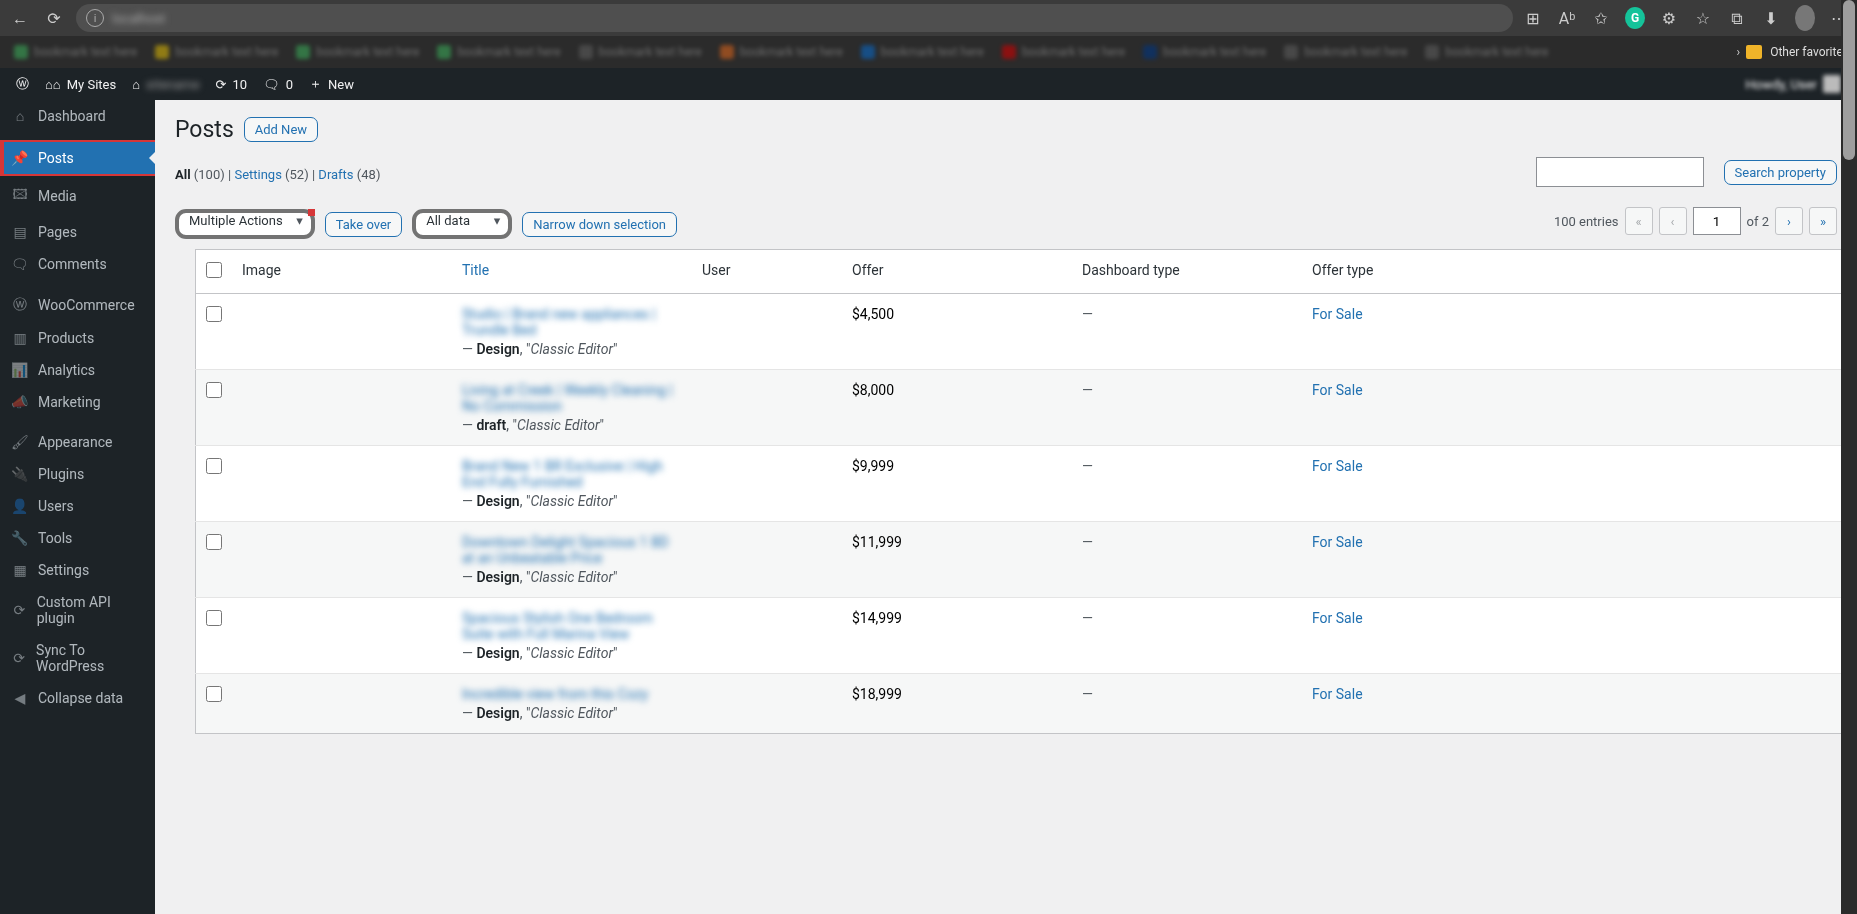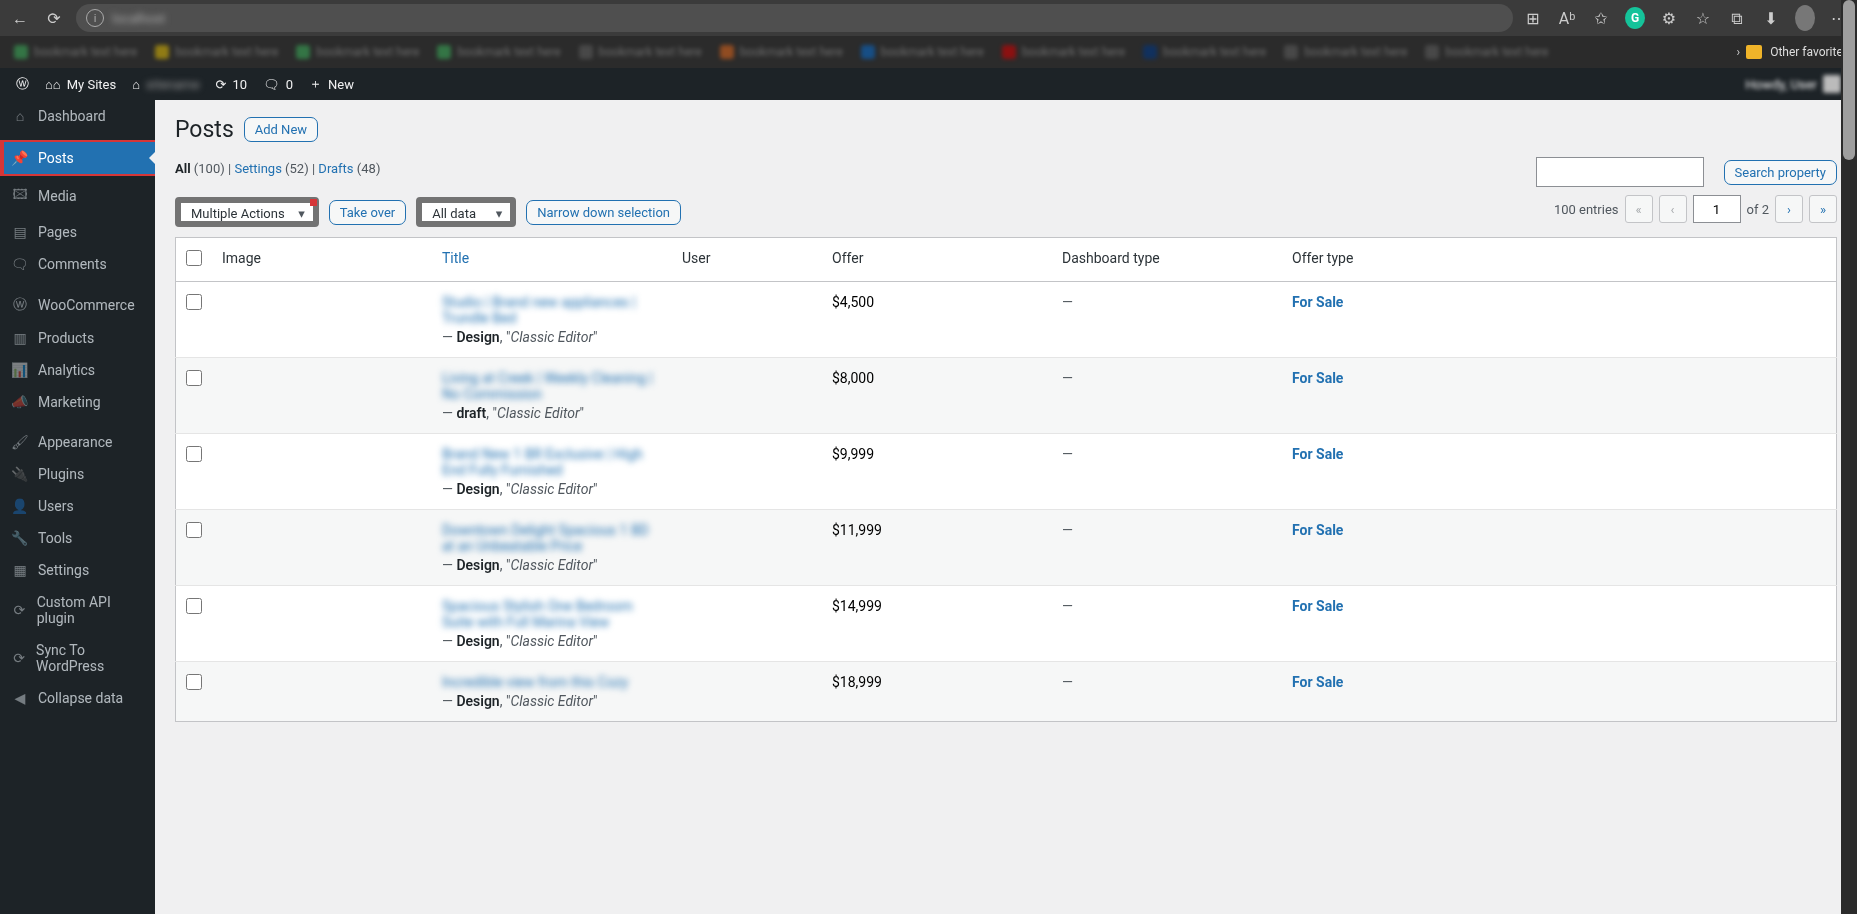--- a/index.html
+++ b/index.html
@@ -48,51 +48,51 @@
 .page-head h1 { font-size:23px; font-weight:400; color:#1d2327; }
 .btn-outline { border:1px solid #2271b1; color:#2271b1; background:#f6f7f7; padding:4px 10px; font-size:13px; border-radius:7px; cursor:pointer; }
 
 .subsub { font-size:13px; color:#50575e; margin-bottom:12px; }
 .subsub a { color:#2271b1; text-decoration:none; }
 .subsub .current { font-weight:700; color:#1d2327; }
 .subsub .count { color:#50575e; }
 
 .toolbar-row { display:flex; align-items:center; justify-content:space-between; }
 .toolbar-row .right { display:flex; align-items:center; gap:8px; }
-.toolbar-row .right.upper { margin-bottom:4px;gap:20px; }
+.toolbar-row .right.upper { margin-bottom:16px;gap:20px; }
 .search-box { width:168px; height:30px; border:1px solid #8c8f94; background:#fff; }
 .toolbar-row .actions { display:flex; align-items:center; gap:10px; margin-top:6px; position:relative; }
-.sel { border:6px solid #737373; background:#fff; padding:0 28px 0 10px; height:30px; font-size:13px; display:flex; align-items:flex-end; border-radius:4px; position:relative; color:#2c3338; }
+.sel { border:4px solid #737373; background:#fff; padding:0 28px 0 10px; height:30px; font-size:13px; display:flex; align-items:flex-start; border-radius:11px; position:relative; color:#2c3338; }
 .sel:after { content:"▾"; position:absolute; right:8px; color:#50575e; }
 .red-dot { width:7px;height:7px;background:#d63638;position:absolute;top:-4px;right:-4px; }
 
 .pager { display:flex; align-items:center; gap:6px; font-size:13px; color:#50575e; }
 .pager .pgbtn { border:1px solid #c3c4c7; background:#f6f7f7; width:28px;height:28px; display:flex;align-items:center;justify-content:center; color:#a7aaad; border-radius:3px; }
 .pager .pgbtn.active { color:#2271b1; }
 .pager input { width:48px; height:28px; border:1px solid #8c8f94; text-align:center; }
 
 
-.tbl { width:100%; border:1px solid #c3c4c7; border-radius:2px; background:#fff; margin-top:10px; border-collapse:collapse; }
+.tbl { width:100%; border:1px solid #c3c4c7; border-radius:2px; background:#fff; margin-top:10px; border-collapse:collapse;margin-left:20px; }
 .tbl th, .tbl td { text-align:left; padding:12px 10px; font-size:14px; vertical-align:top; }
 .tbl thead th { font-weight:400; color:#2c3338; border-bottom:1px solid #c3c4c7; }
 .tbl thead th.sortable a { color:#2271b1; text-decoration:none; }
 .tbl tbody tr { border-top:1px solid #e5e5e5; }
 .tbl tbody tr:nth-child(even) { background:#f6f7f7; }
 .tbl .cb-col { width:36px; }
 .tbl .img-col { width:220px; }
 .tbl .title-col { width:240px; }
 .tbl .user-col { width:150px; }
 .tbl .price-col { width:230px; }
 .tbl .ptype-col { width:230px; }
 .tbl input[type=checkbox] { width:16px; height:16px; }
 .title-blur { color:#2271b1; filter:blur(3px); display:block; margin-bottom:3px; }
 .title-meta { color:#50575e; font-size:14px; }
 .title-meta .strong { font-weight:600; color:#1d2327; }
 .title-meta em { font-style:italic; color:#50575e; }
-.offer-link { color:#2271b1; text-decoration:none;font-weight:bold; }
+.offer-link { color:#2271b1; text-decoration:none; }
 .dash { color:#50575e; }
 
 .scroll-rail { position:absolute; right:0; top:0; width:16px; height:100%; background:#2b2b2b; }
 .scroll-thumb { position:absolute; right:2px; top:0; width:12px; height:160px; background:#9e9e9e; border-radius:6px; }
 </style>
 </head>
 <body>
 
 <div class="browser-bar">
   <span class="nav-btn">←</span>

